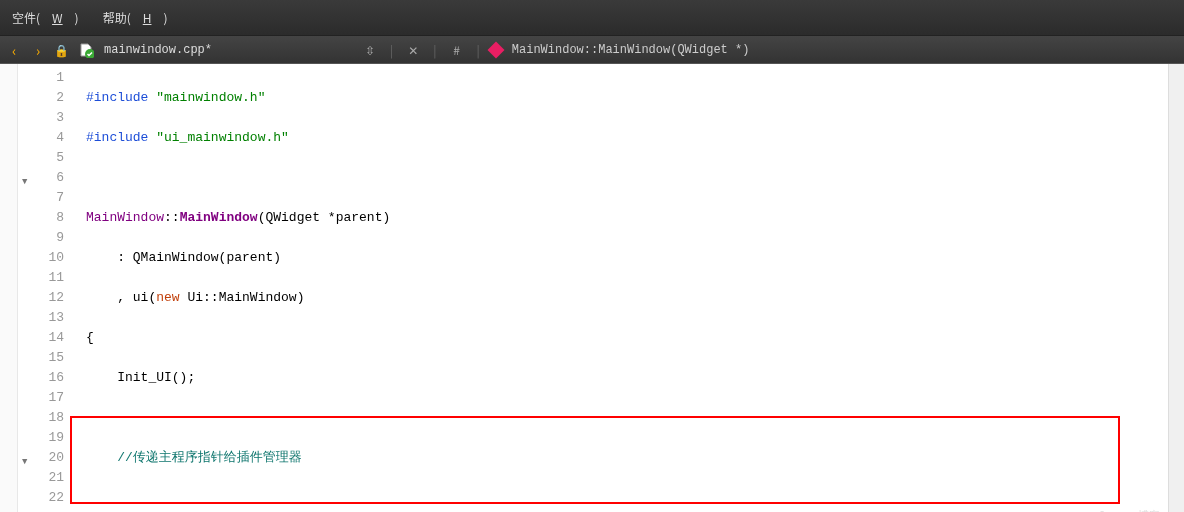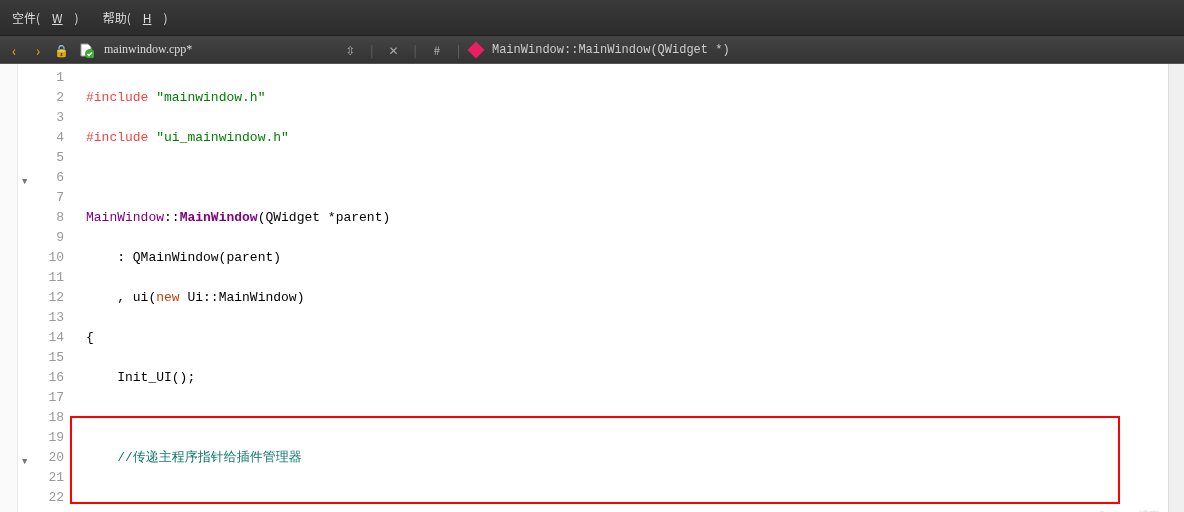--- a/index.html
+++ b/index.html
@@ -5,33 +5,33 @@
 * { margin:0; padding:0; box-sizing:border-box; }
 body { font-family:"Microsoft YaHei","Noto Sans CJK SC",sans-serif; background:#fff; width:1184px; height:512px; overflow:hidden; font-size:13px; }
 .menubar { height:36px; background:linear-gradient(#3a3a3a,#2b2b2b); color:#ddd; display:flex; align-items:center; font-size:12px; border-bottom:1px solid #222; }
 .menubar span { padding:0 6px; }
 .menubar .hint { text-decoration:underline; }
 .toolbar { height:28px; background:linear-gradient(#444,#333); display:flex; align-items:center; color:#ccc; border-bottom:1px solid #555; padding:0 4px; gap:4px; font-size:12px; }
 .tb-btn { width:20px; height:20px; display:flex; align-items:center; justify-content:center; cursor:pointer; color:#aaa; }
 .tb-btn.arrow-l { color:#ffb000; font-size:14px; }
 .tb-btn.arrow-r { color:#ffb000; font-size:14px; }
 .tb-lock { color:#888; }
-.filename { color:#ddd; padding-left:4px; font-family:Liberation Serif, serif; font-size:12px; }
+.filename { color:#ddd; padding-left:4px; font-family:Liberation Mono, monospace; font-size:12px; }
 .spacer1 { width:140px; }
 .sep { color:#666; padding:0 6px; }
 .brc-icon { width:12px; height:12px; background:#e91e63; transform:rotate(45deg); display:inline-block; margin-right:6px; }
 .breadcrumb { color:#ccc; font-family:"Consolas","Courier New",monospace; font-size:12px; }
 .editor { display:flex; height:calc(512px - 48px); }
 .marker-col { width:18px; background:#fafafa; border-right:1px solid #e8e8e8; }
 .gutter { width:54px; background:#fff; text-align:right; color:#999; font-family:"Consolas","Courier New",monospace; font-size:13px; padding-top:4px; }
 .gutter div { height:20px; line-height:20px; padding-right:8px; position:relative; }
 .fold { position:absolute; left:4px; top:4px; color:#777; font-size:9px; }
 .code { flex:1; font-family:"Consolas","Courier New",monospace; font-size:13px; padding:4px 6px 0 14px; white-space:pre; line-height:20px; color:#000; position:relative; }
 .kw { color:#c2410c; }
-.pp { color:#ef4444; }
+.pp { color:#1d4ed8; }
 .str { color:#008000; }
 .cm { color:#0f766e; }
 .ty { color:#800080; }
 .bold { font-weight:bold; }
 .redbox { position:absolute; border:2px solid #f00; pointer-events:none; }
 .watermark { position:absolute; right:8px; bottom:2px; font-size:11px; color:#ddd; }
 .scroll { width:16px; background:#f0f0f0; border-left:1px solid #ddd; }
 </style>
 </head>
 <body>

